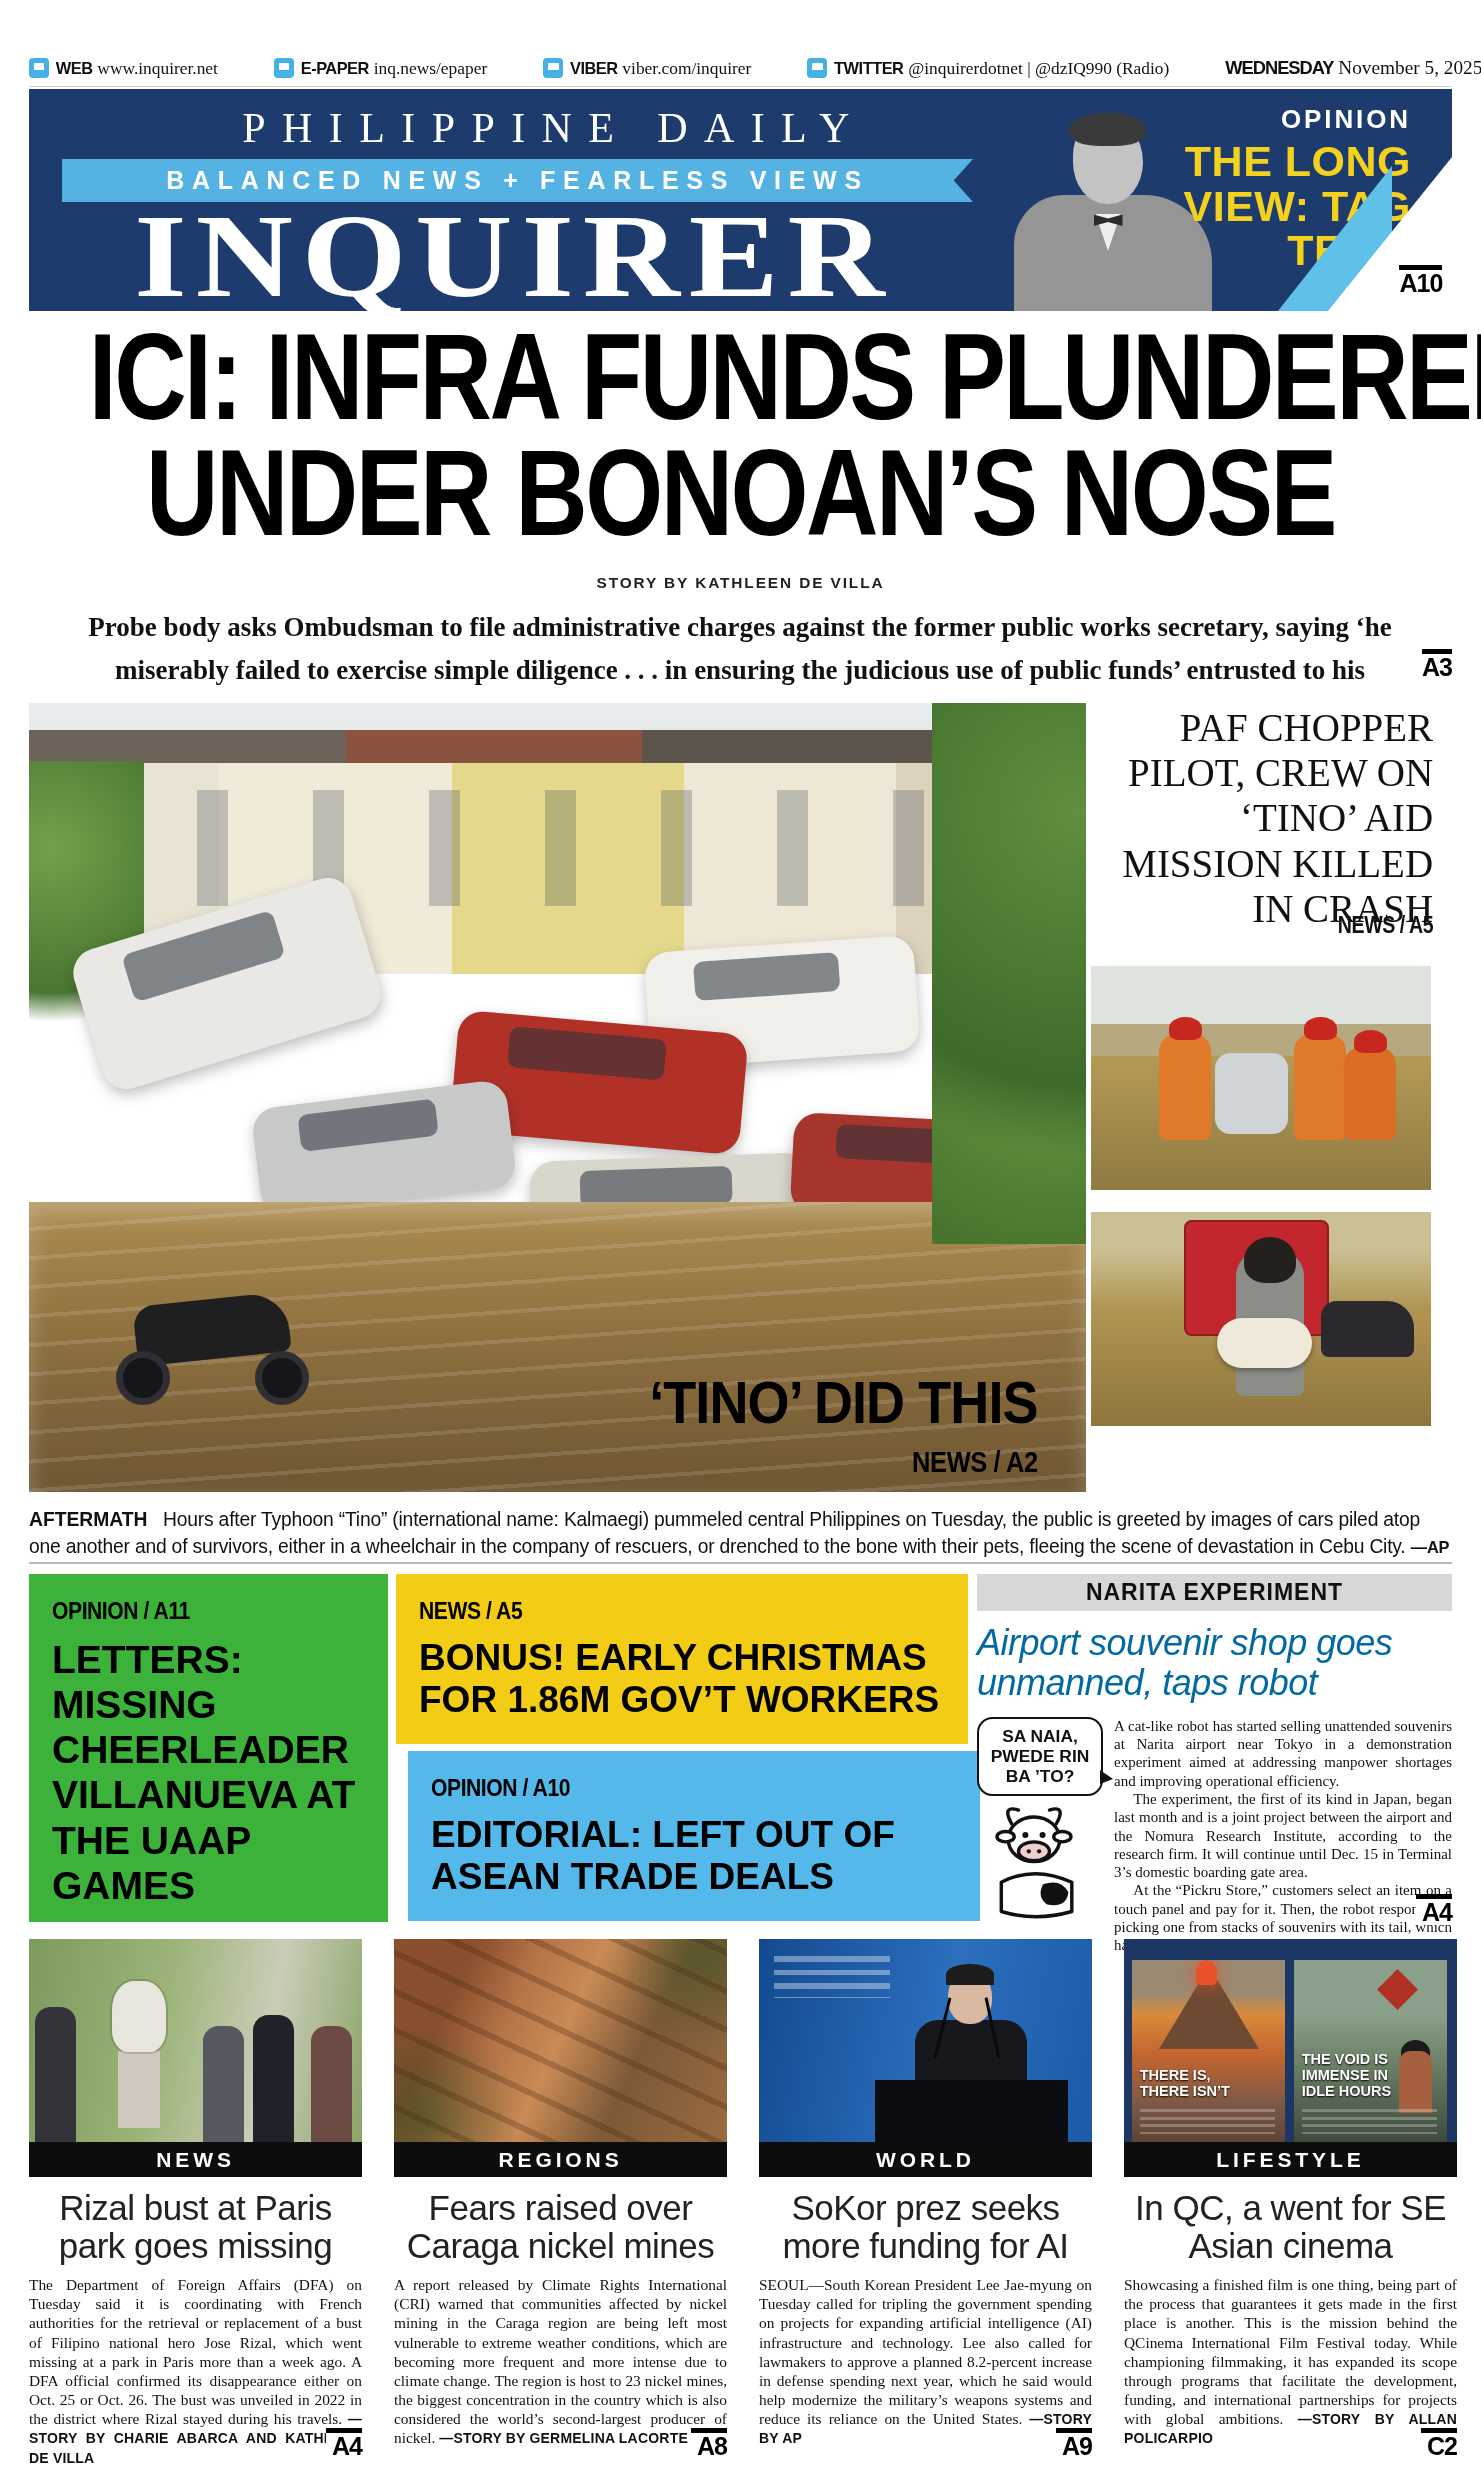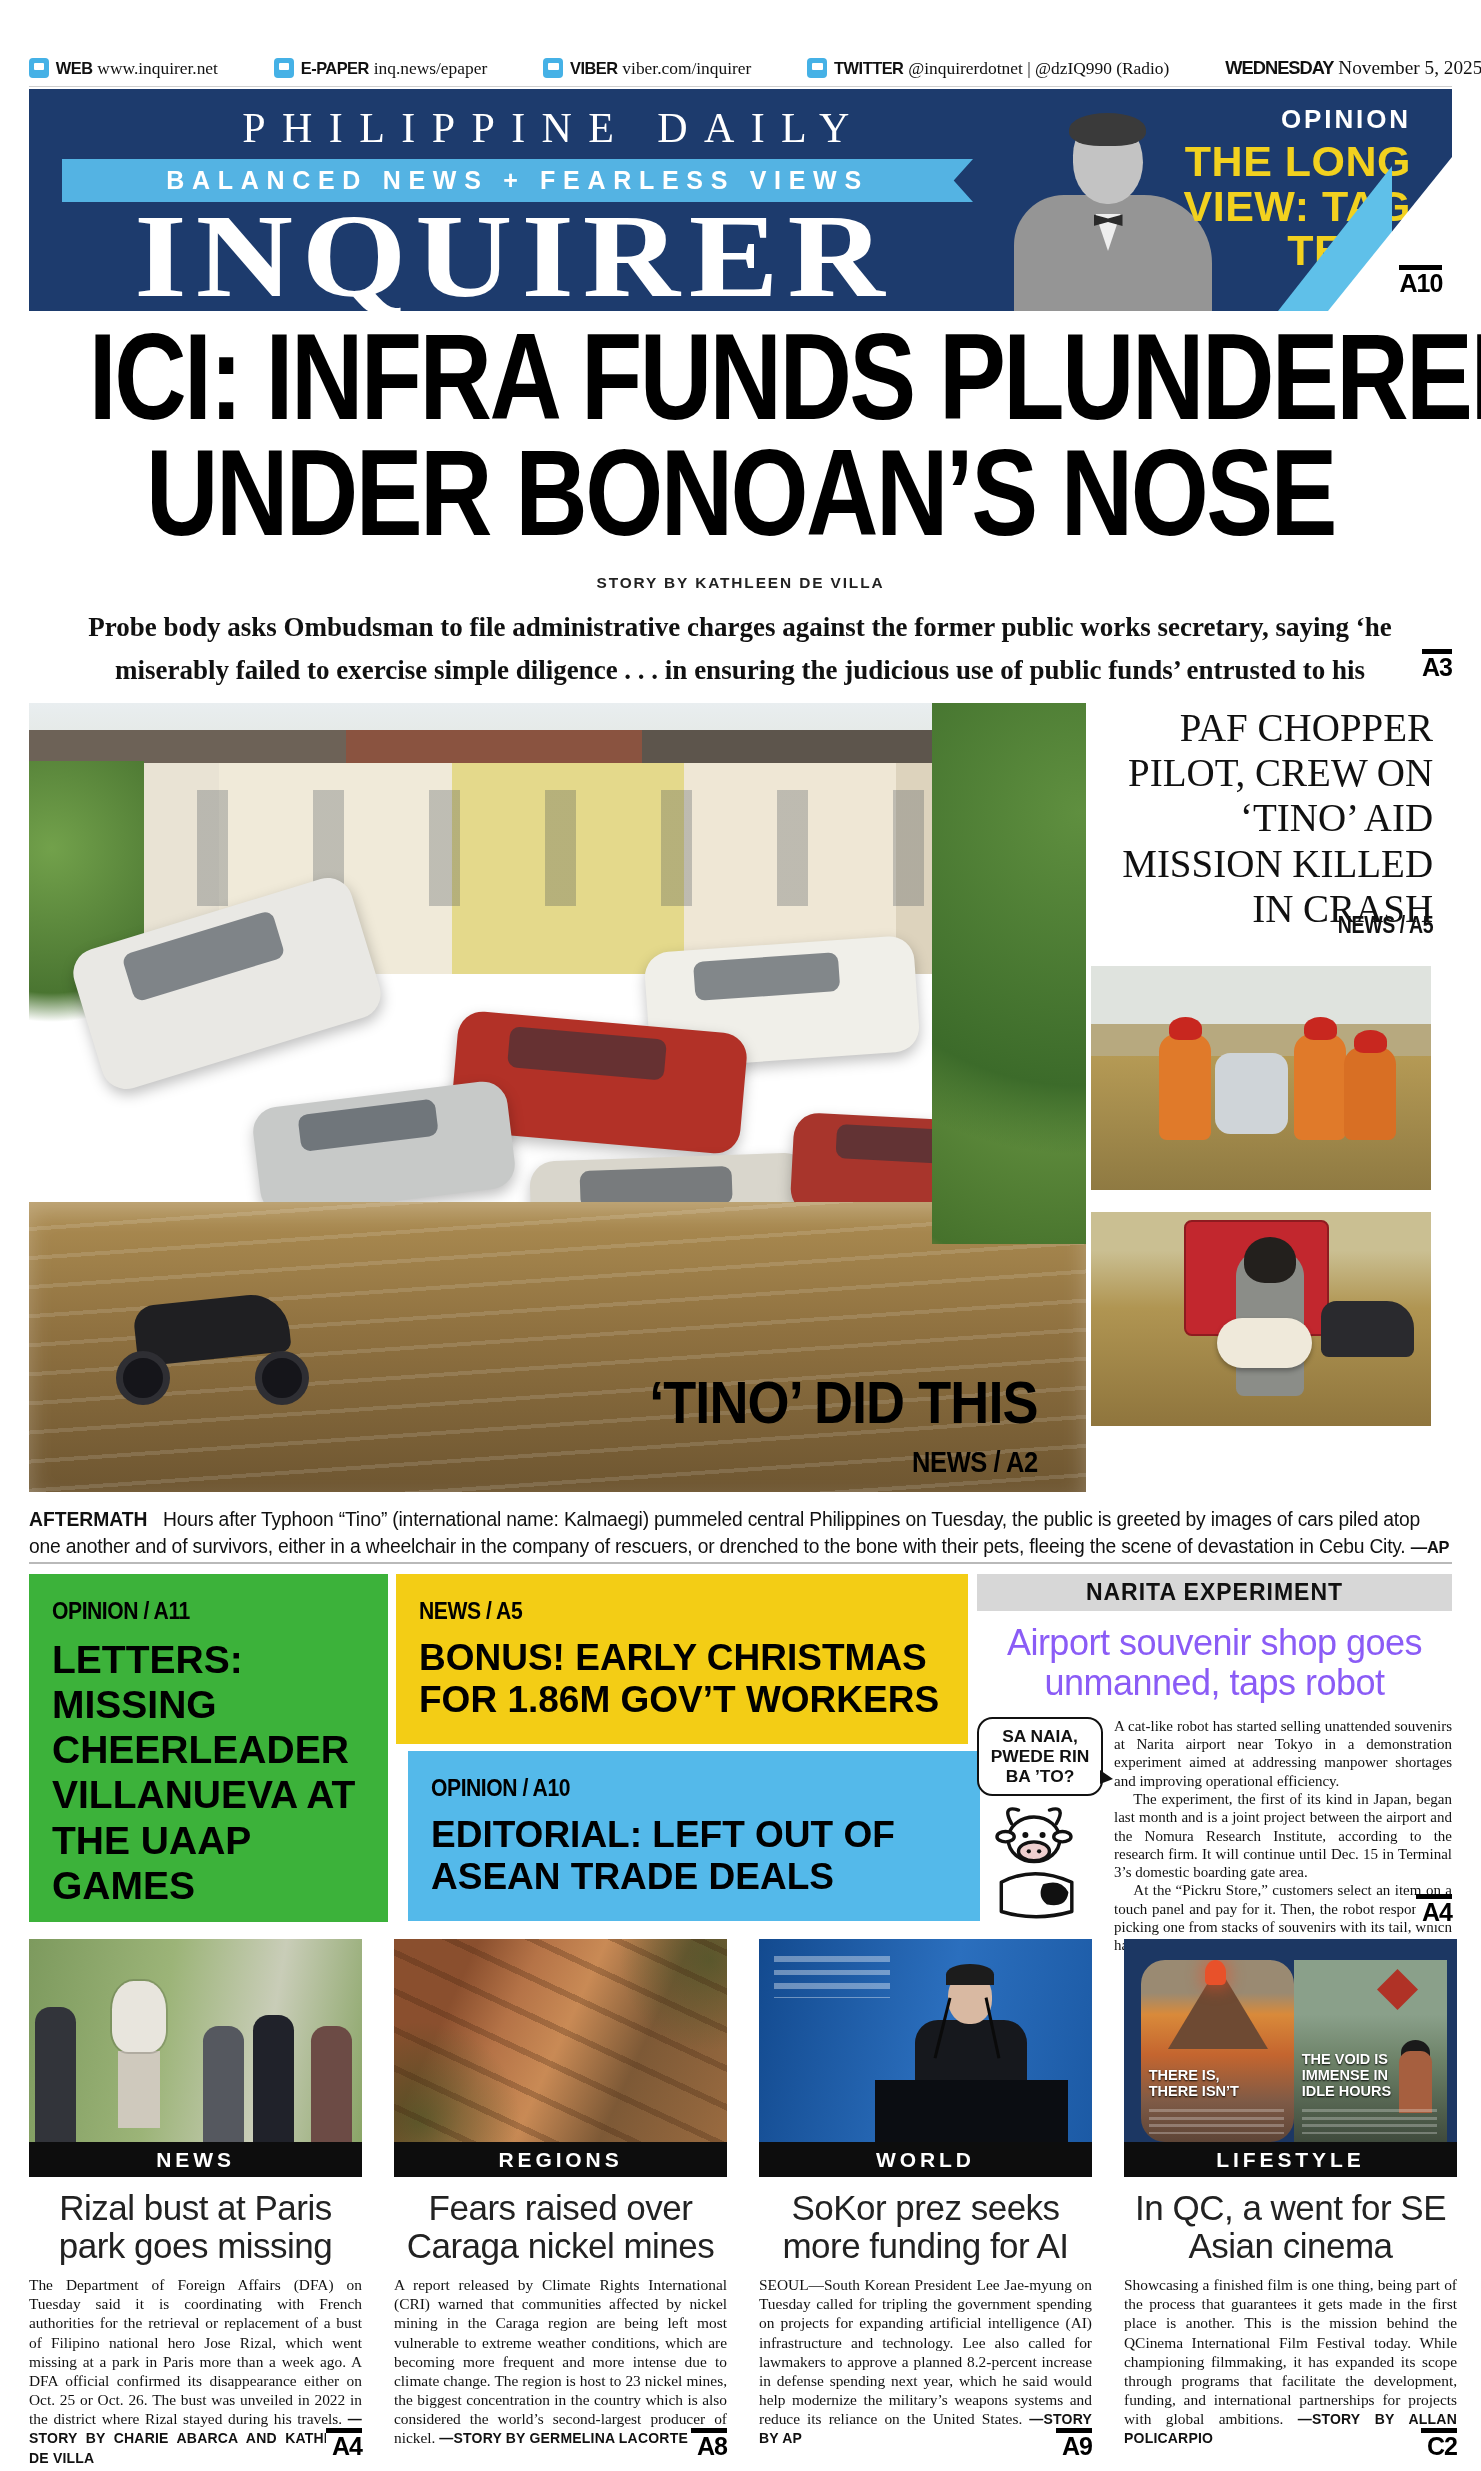--- a/index.html
+++ b/index.html
@@ -156,22 +156,22 @@
   .box-green .box-title { font-size:39px; }
   .box-yellow { left:396px; top:1574px; width:572px; height:170px; background:#f3cd15; }
   .box-yellow .box-title { font-size:37px; line-height:1.14; }
   .box-blue { left:396px; top:1751px; width:572px; height:170px; background:#54b9ea;margin-left:12px; }
   .box-blue .box-title { font-size:37px; line-height:1.14; width:483px; }
 
   
   .narita { position:absolute; left:977px; top:1574px; width:475px; height:357px; }
   .n-kicker { width:100%; height:37px; background:#d7d7d7; display:flex; align-items:center;
               justify-content:center; font-weight:700; font-size:23px; letter-spacing:1px; }
-  .n-head { margin-top:11.6px; text-align:center; font-size:36px; line-height:1.12; font-weight:400;
-            color:#8b5cf6; letter-spacing:-0.5px; }
+  .n-head { margin-top:11.6px; text-align:left; font-size:36px; line-height:1.12; font-weight:400;
+            color:#0369a1; letter-spacing:-0.5px;font-style:italic; }
   .n-flow { position:relative; margin-top:13.5px; height:210px; }
   .bubble { position:absolute; left:0; top:0; width:126px; border:2.9px solid #111; border-radius:15.4px;
             padding:7.7px 5.8px; text-align:center; font-weight:700; font-size:17.4px; line-height:1.15;
             background:#fff; }
   .bubble::after { content:""; position:absolute; right:-11.6px; bottom:9.7px; width:0; height:0;
             border-top:9.7px solid transparent; border-bottom:5.8px solid transparent;
             border-left:13.5px solid #111; }
   .cow { position:absolute; left:3.9px; top:81px; width:118px; height:129px; }
   .n-body { margin-left:137px; width:338px; font-family:"Liberation Serif", serif; font-size:15px;
             line-height:1.22; text-align:justify; }
@@ -219,21 +219,21 @@
   .ph-sokor .podium { position:absolute; left:116px; bottom:0; width:193px; height:62px; background:#0b0d12; }
   .ph-sokor .mic { position:absolute; left:182px; top:58px; width:2.9px; height:62px; background:#0a0a0a;
                    transform:rotate(14deg); }
   .ph-sokor .mic.m2 { left:232px; transform:rotate(-12deg); }
   .ph-qcine { background:#1c3763; }
   .poster { position:absolute; top:21px; width:153px; height:182px; overflow:hidden; }
   .poster .ptitle { position:absolute; left:7.7px; bottom:42px; color:#fff; font-weight:700; font-size:14.5px;
                     line-height:1.1; text-shadow:0 1px 1.9px #000; width:116px; }
   .poster .credits { position:absolute; left:7.7px; bottom:7.7px; width:135px; height:25px;
        background:repeating-linear-gradient(#ffffff55 0 2.9px, transparent 2.9px 7.7px); opacity:.8; }
-  .pst-l { left:17px; background:linear-gradient(#9a8a72 0 18%, #d98a3a 30%, #c4652f 52%, #7e5a46 78%, #5d4436);border-radius:24px; }
+  .pst-l { left:8px; background:linear-gradient(#9a8a72 0 18%, #d98a3a 30%, #c4652f 52%, #7e5a46 78%, #5d4436); }
   .pst-l .volcano { position:absolute; left:27px; top:5.8px; width:0; height:0;
        border-left:50px solid transparent; border-right:50px solid transparent;
        border-bottom:83px solid #6e4a33; }
   .pst-l .lava { position:absolute; left:64px; top:0; width:21px; height:25px; background:#e8512a;
        border-radius:50% 50% 20% 20%; box-shadow:0 0 13.5px 5.8px #e8512a66; }
   .pst-r { left:170px; background:linear-gradient(#8aa08a 0 30%, #6d8268 55%, #3f4a3c); }
   .pst-r .diamond { position:absolute; left:89px; top:15.4px; width:29px; height:29px; background:#b03226;
        transform:rotate(45deg); }
   .pst-r .girl { position:absolute; right:15.4px; bottom:29px; width:33px; height:62px; background:#a65f3f;
        border-radius:11.6px 11.6px 0 0; }

